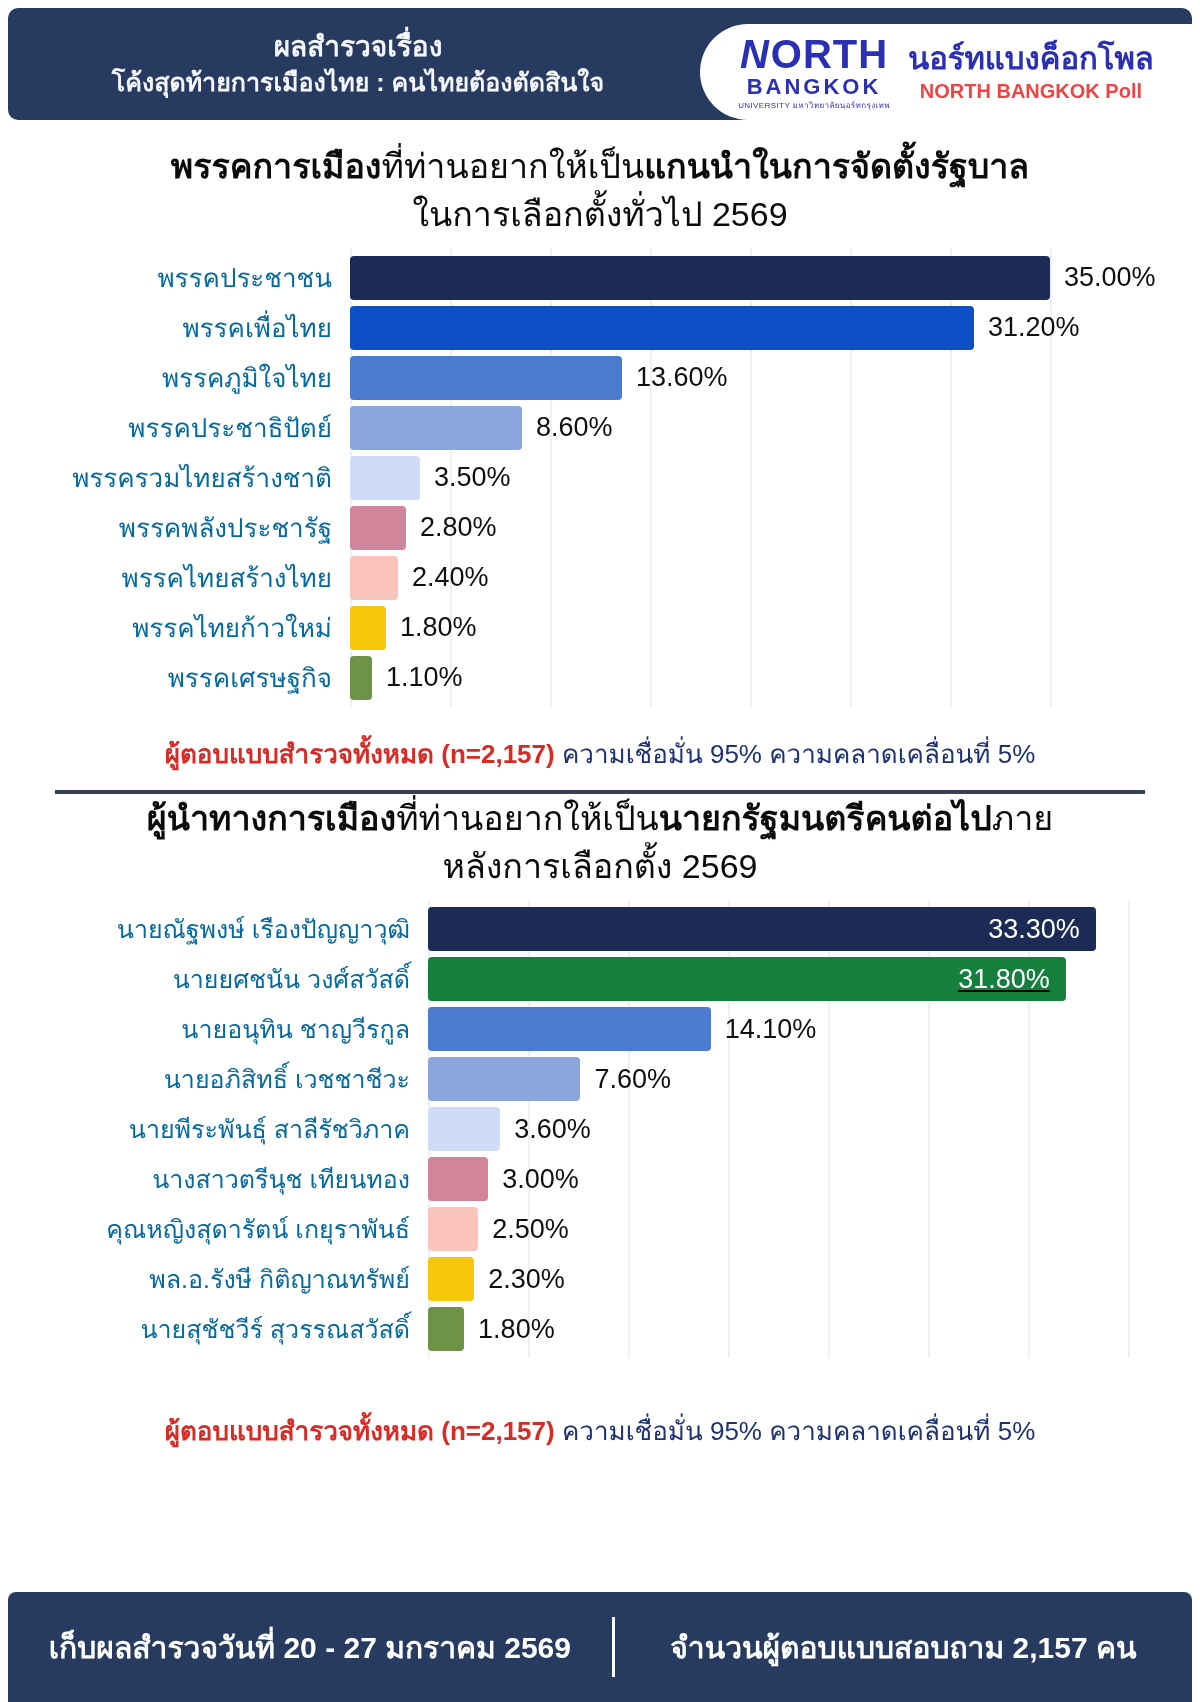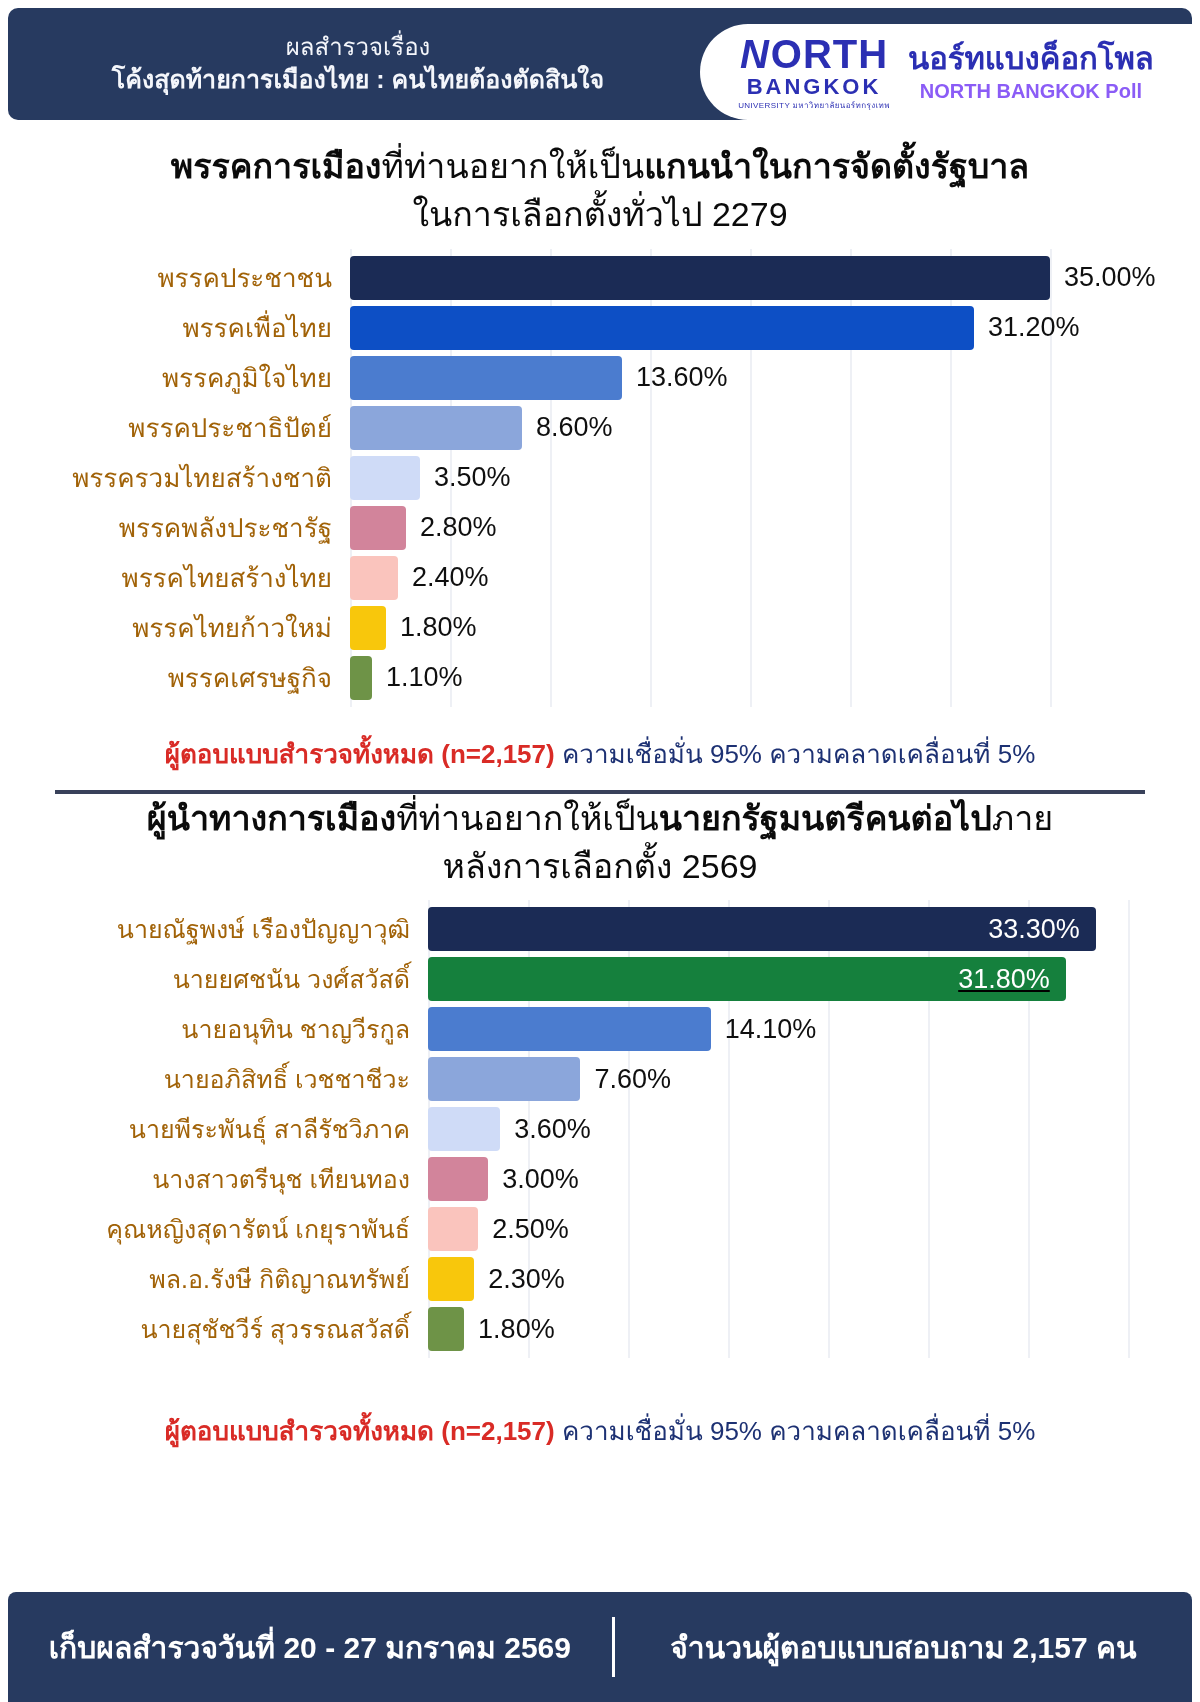--- a/index.html
+++ b/index.html
@@ -14,48 +14,48 @@
   .header-white{
     position:absolute;top:16px;right:0;bottom:0;width:492px;background:#ffffff;
     border-radius:62px 0 0 62px;
     display:flex;align-items:center;justify-content:center;gap:18px;
   }
   .header-titles{
     position:absolute;left:0;top:0;bottom:0;width:700px;
     display:flex;flex-direction:column;align-items:center;justify-content:center;
     color:#f4f6fb;line-height:1.35;
   }
-  .header-t1{font-size:24px;font-weight:400;}
+  .header-t1{font-size:28px;font-weight:700;}
   .header-t2{font-size:25px;font-weight:700;}
   .logo{display:flex;flex-direction:column;align-items:center;line-height:1;color:#2b2fb3;}
   .logo-north{font-size:40px;font-weight:800;letter-spacing:1px;}
   .logo-n{font-style:italic;margin-right:1px;}
   .logo-bangkok{font-size:22px;font-weight:700;letter-spacing:3px;margin-top:2px;}
   .logo-tag{font-size:8px;margin-top:4px;letter-spacing:.4px;}
   .pollname{display:flex;flex-direction:column;align-items:center;line-height:1.25;}
   .pollname-th{font-size:31px;font-weight:800;color:#2b2fb3;}
-  .pollname-en{font-size:20px;font-weight:800;color:#8b5cf6;}
+  .pollname-en{font-size:20px;font-weight:800;color:#ef4444;}
   
   .chart-title{
     text-align:center;font-size:34px;color:#0b0b0b;line-height:1.42;
   }
   .chart-title .t2{font-weight:500;}
   #chart1 .chart-title{margin-top:22px;}
   #chart2 .chart-title{}
   
   .chart{margin:0 50px;flex:none;}
   .chart-rows{position:relative;margin-top:14px;}
   .chart-rows::before{
     content:"";position:absolute;top:-4px;bottom:-4px;left:var(--labelw);right:8px;
     background:repeating-linear-gradient(to right,#eef0f5 0 2px,transparent 2px 100px);
   }
   .crow{display:flex;align-items:center;height:50px;position:relative;}
   .clabel{
     width:var(--labelw);flex:none;box-sizing:border-box;text-align:right;
-    padding-right:18px;font-size:var(--labelfs,26px);color:#a16207;white-space:nowrap;
+    padding-right:18px;font-size:var(--labelfs,26px);color:#0369a1;white-space:nowrap;
   }
   .cbararea{flex:1;display:flex;align-items:center;height:44px;position:relative;}
   .cbar{
     height:100%;border-radius:4px;flex:none;box-sizing:border-box;
     display:flex;align-items:center;justify-content:flex-end;
   }
   .cval{font-size:27px;color:#0f0f0f;margin-left:14px;white-space:nowrap;}
   .cval.inside{color:#ffffff;margin-left:0;padding-right:16px;}
   
   .note{ text-align:center;font-size:26px;white-space:nowrap;}
@@ -91,21 +91,21 @@
   </div>
   <div class="header-titles">
     <div class="header-t1">ผลสำรวจเรื่อง</div>
     <div class="header-t2">โค้งสุดท้ายการเมืองไทย : คนไทยต้องตัดสินใจ</div>
   </div>
 </div>
 
 <section id="chart1" class="chart" style="--labelw:300px;--labelfs:26px;">
   <div class="chart-title">
     <div><span style="font-weight: 800;">พรรคการเมือง</span><span style="font-weight: 500;">ที่ท่านอยากให้เป็น</span><span style="font-weight: 800;">แกนนำในการจัดตั้งรัฐบาล</span></div>
-    <div class="t2">ในการเลือกตั้งทั่วไป 2279</div>
+    <div class="t2">ในการเลือกตั้งทั่วไป 2569</div>
   </div>
   <div class="chart-rows">
       <div class="crow">
         <div class="clabel">พรรคประชาชน</div>
         <div class="cbararea">
           <div class="cbar" style="width: 87.5%; background: rgb(27, 43, 85);"></div>
           <span class="cval">35.00%</span>
         </div>
       </div>
       <div class="crow">

